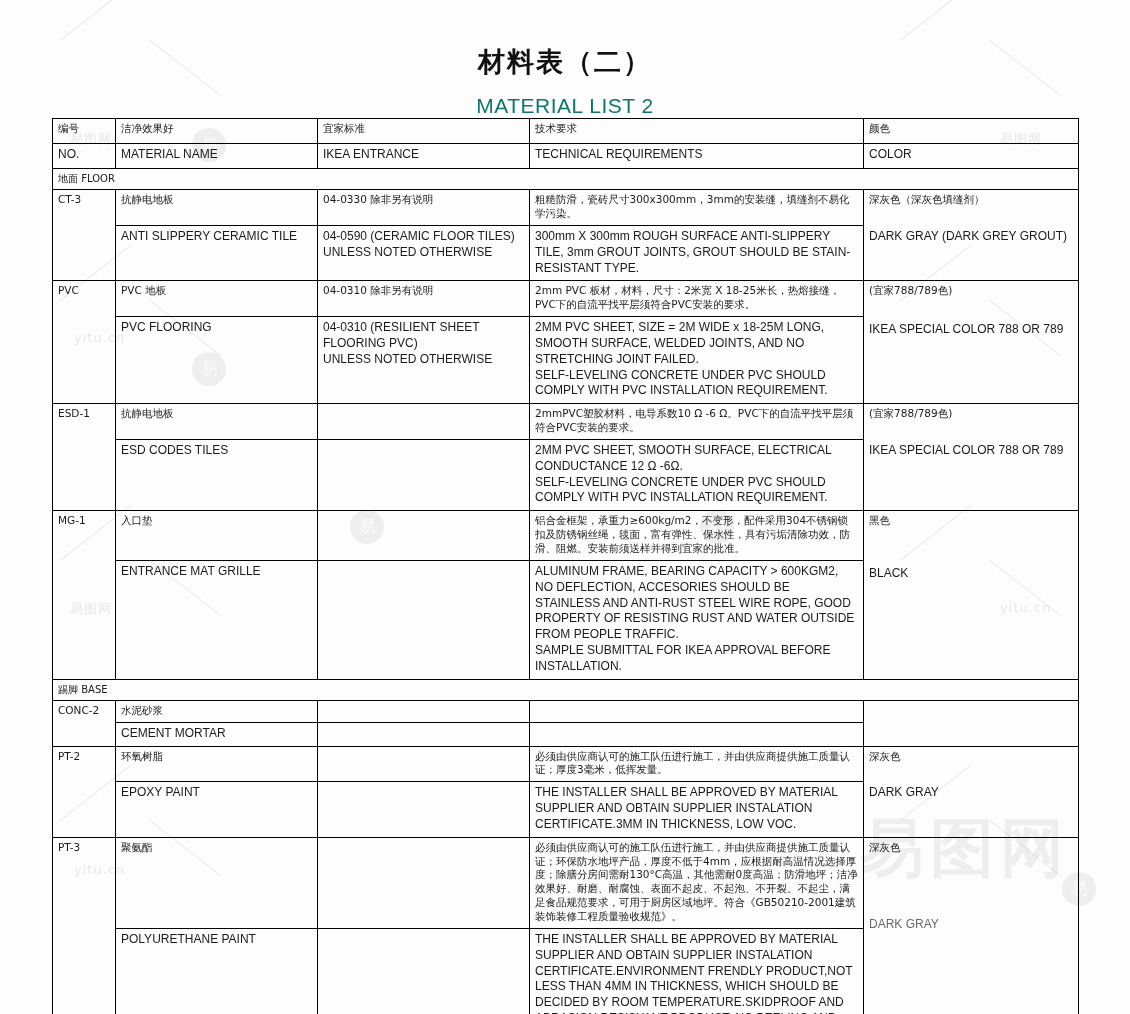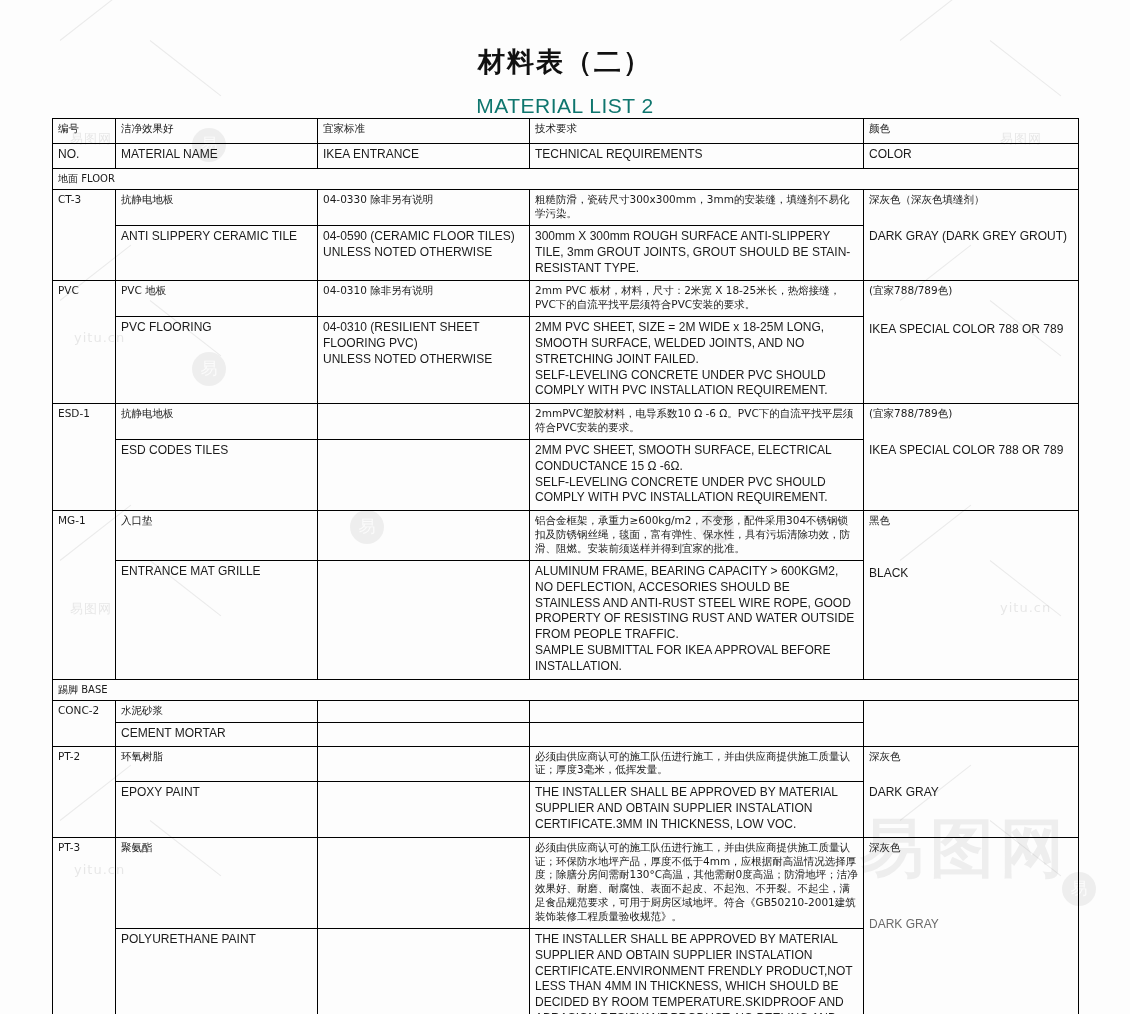--- a/index.html
+++ b/index.html
@@ -227,21 +227,21 @@
         <td class="cn">2mmPVC塑胶材料，电导系数10 Ω -6 Ω。PVC下的自流平找平层须符合PVC安装的要求。</td>
         <td class="cn nb-bot" rowspan="2">
           <div>(宜家788/789色)</div>
           <div style="height:22px"></div>
           <div class="en">IKEA SPECIAL COLOR 788 OR 789</div>
         </td>
       </tr>
       <tr>
         <td class="en">ESD CODES TILES</td>
         <td class="en" style="white-space:pre-line"></td>
-        <td class="en" style="white-space:pre-line">2MM PVC SHEET, SMOOTH SURFACE, ELECTRICAL CONDUCTANCE 15 Ω -6Ω.
+        <td class="en" style="white-space:pre-line">2MM PVC SHEET, SMOOTH SURFACE, ELECTRICAL CONDUCTANCE 12 Ω -6Ω.
 SELF-LEVELING CONCRETE UNDER PVC SHOULD COMPLY WITH PVC INSTALLATION REQUIREMENT.</td>
       </tr>
 
       <tr>
         <td class="cn nb-bot" rowspan="2">MG-1</td>
         <td class="cn">入口垫</td>
         <td class="cn"></td>
         <td class="cn">铝合金框架，承重力≥600kg/m2，不变形，配件采用304不锈钢锁扣及防锈钢丝绳，毯面，富有弹性、保水性，具有污垢清除功效，防滑、阻燃。安装前须送样并得到宜家的批准。</td>
         <td class="cn nb-bot" rowspan="2">
           <div>黑色</div>

